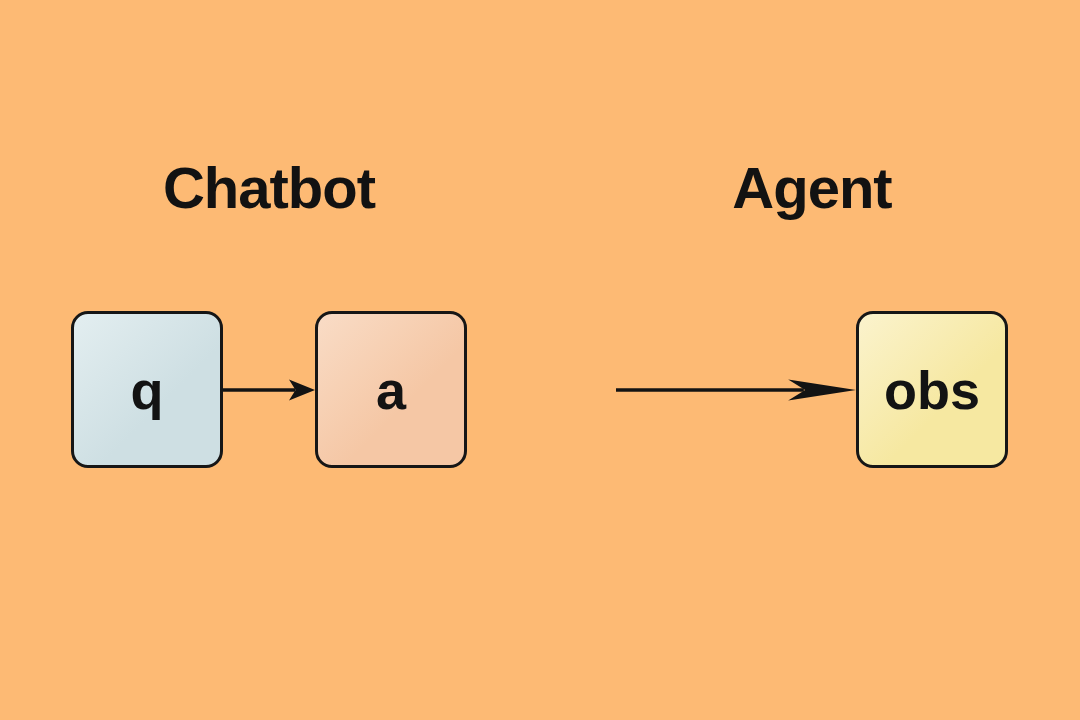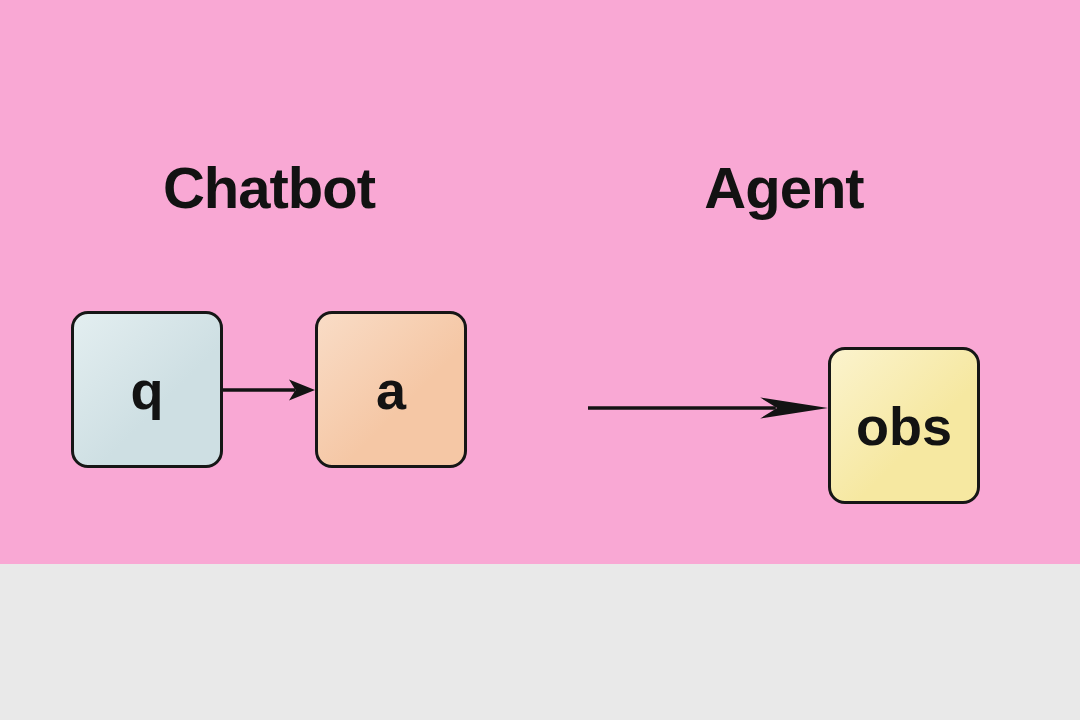--- a/index.html
+++ b/index.html
@@ -4,30 +4,30 @@
 <style>
   html, body {
     margin: 0;
     padding: 0;
     background: #e9e9e9;
     font-family: "Liberation Sans", sans-serif;
   }
   .canvas {
     position: relative;
     width: 1080px;
-    height: 564px;
+    height: 720px;
     overflow: hidden;
-    background: #f9a8d4;
+    background: #fdba74;
   }
   .group {
     position: absolute;
     top: 156px;
   }
   .group-chatbot { left: 71px;  width: 396px; }
-  .group-agent   { left: 588px; width: 392px; }
+  .group-agent   { left: 616px; width: 392px; }
   .group-title {
     margin: 0;
     font-size: 58px;
     line-height: 64px;
     font-weight: 700;
     letter-spacing: -1px;
     text-align: center;
     color: #121212;
   }
   .flow-row {
@@ -79,19 +79,19 @@
     </div>
   </section>
 
   <section class="group group-agent">
     <h2 class="group-title">Agent</h2>
     <div class="flow-row">
       <svg class="arrow" viewBox="0 0 92 28" preserveAspectRatio="none">
         <line x1="0" y1="14" x2="72" y2="14" stroke="#131313" stroke-width="3.6"></line>
         <polygon points="66,3.5 92,14 66,24.5 72.5,14" fill="#131313"></polygon>
       </svg>
-      <div class="node" style="background: linear-gradient(135deg, rgb(251, 243, 205) 0%, rgb(246, 232, 161) 60%); margin-top: 36px;">
+      <div class="node" style="background: linear-gradient(135deg, rgb(251, 243, 205) 0%, rgb(246, 232, 161) 60%);">
         <span class="node-label">obs</span>
       </div>
     </div>
   </section>
 
 </div>
 
 </body></html>

